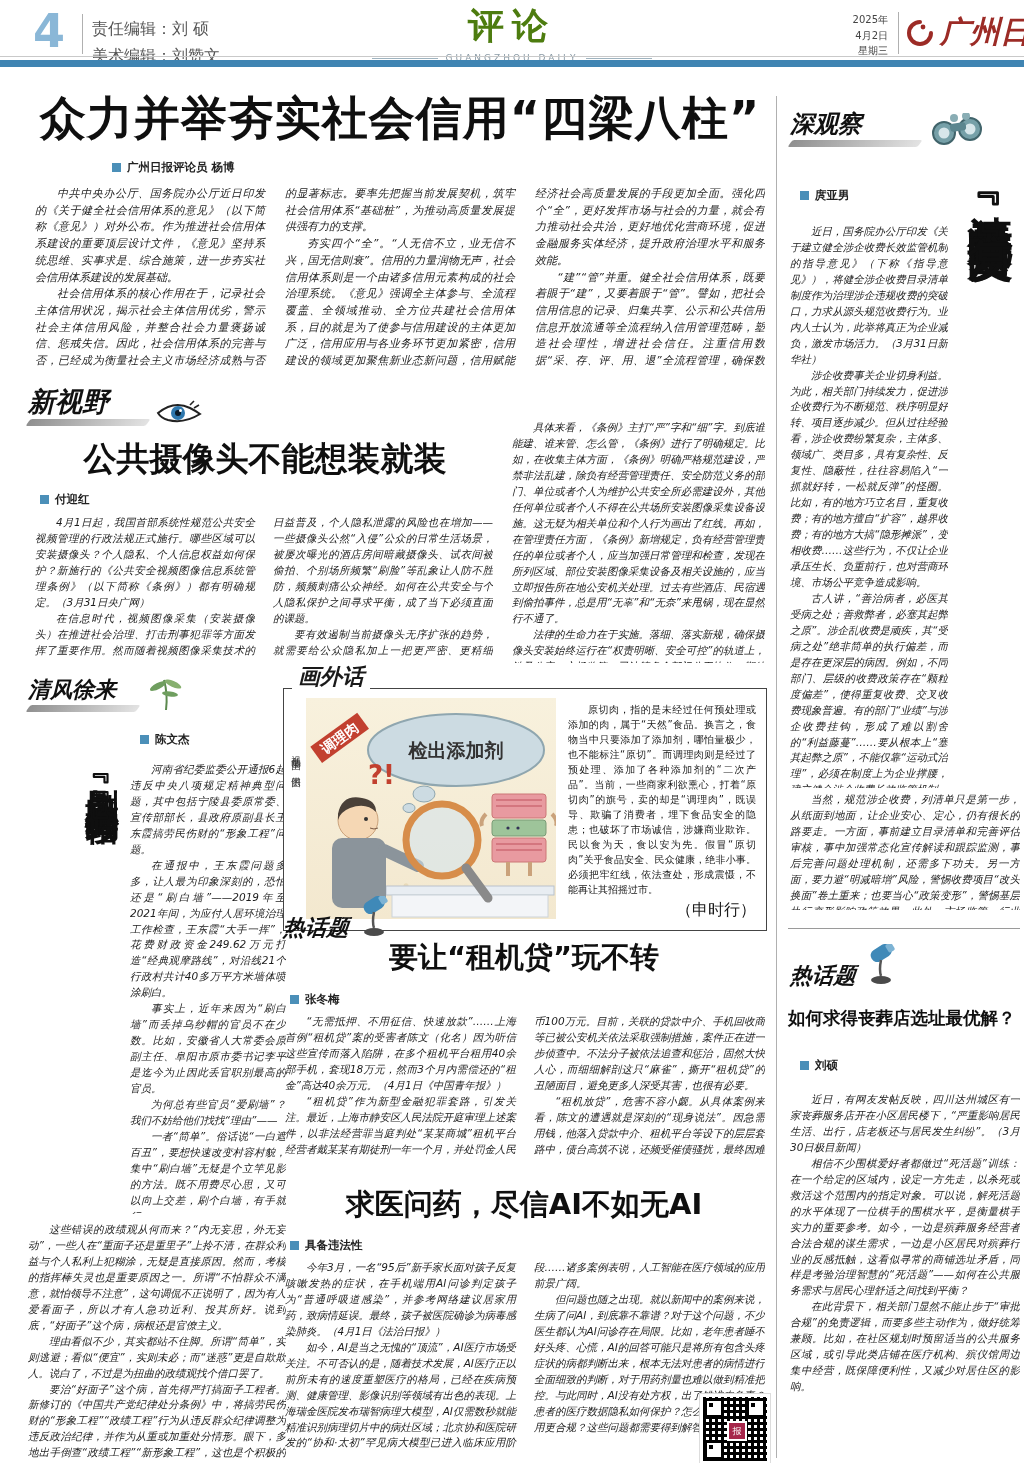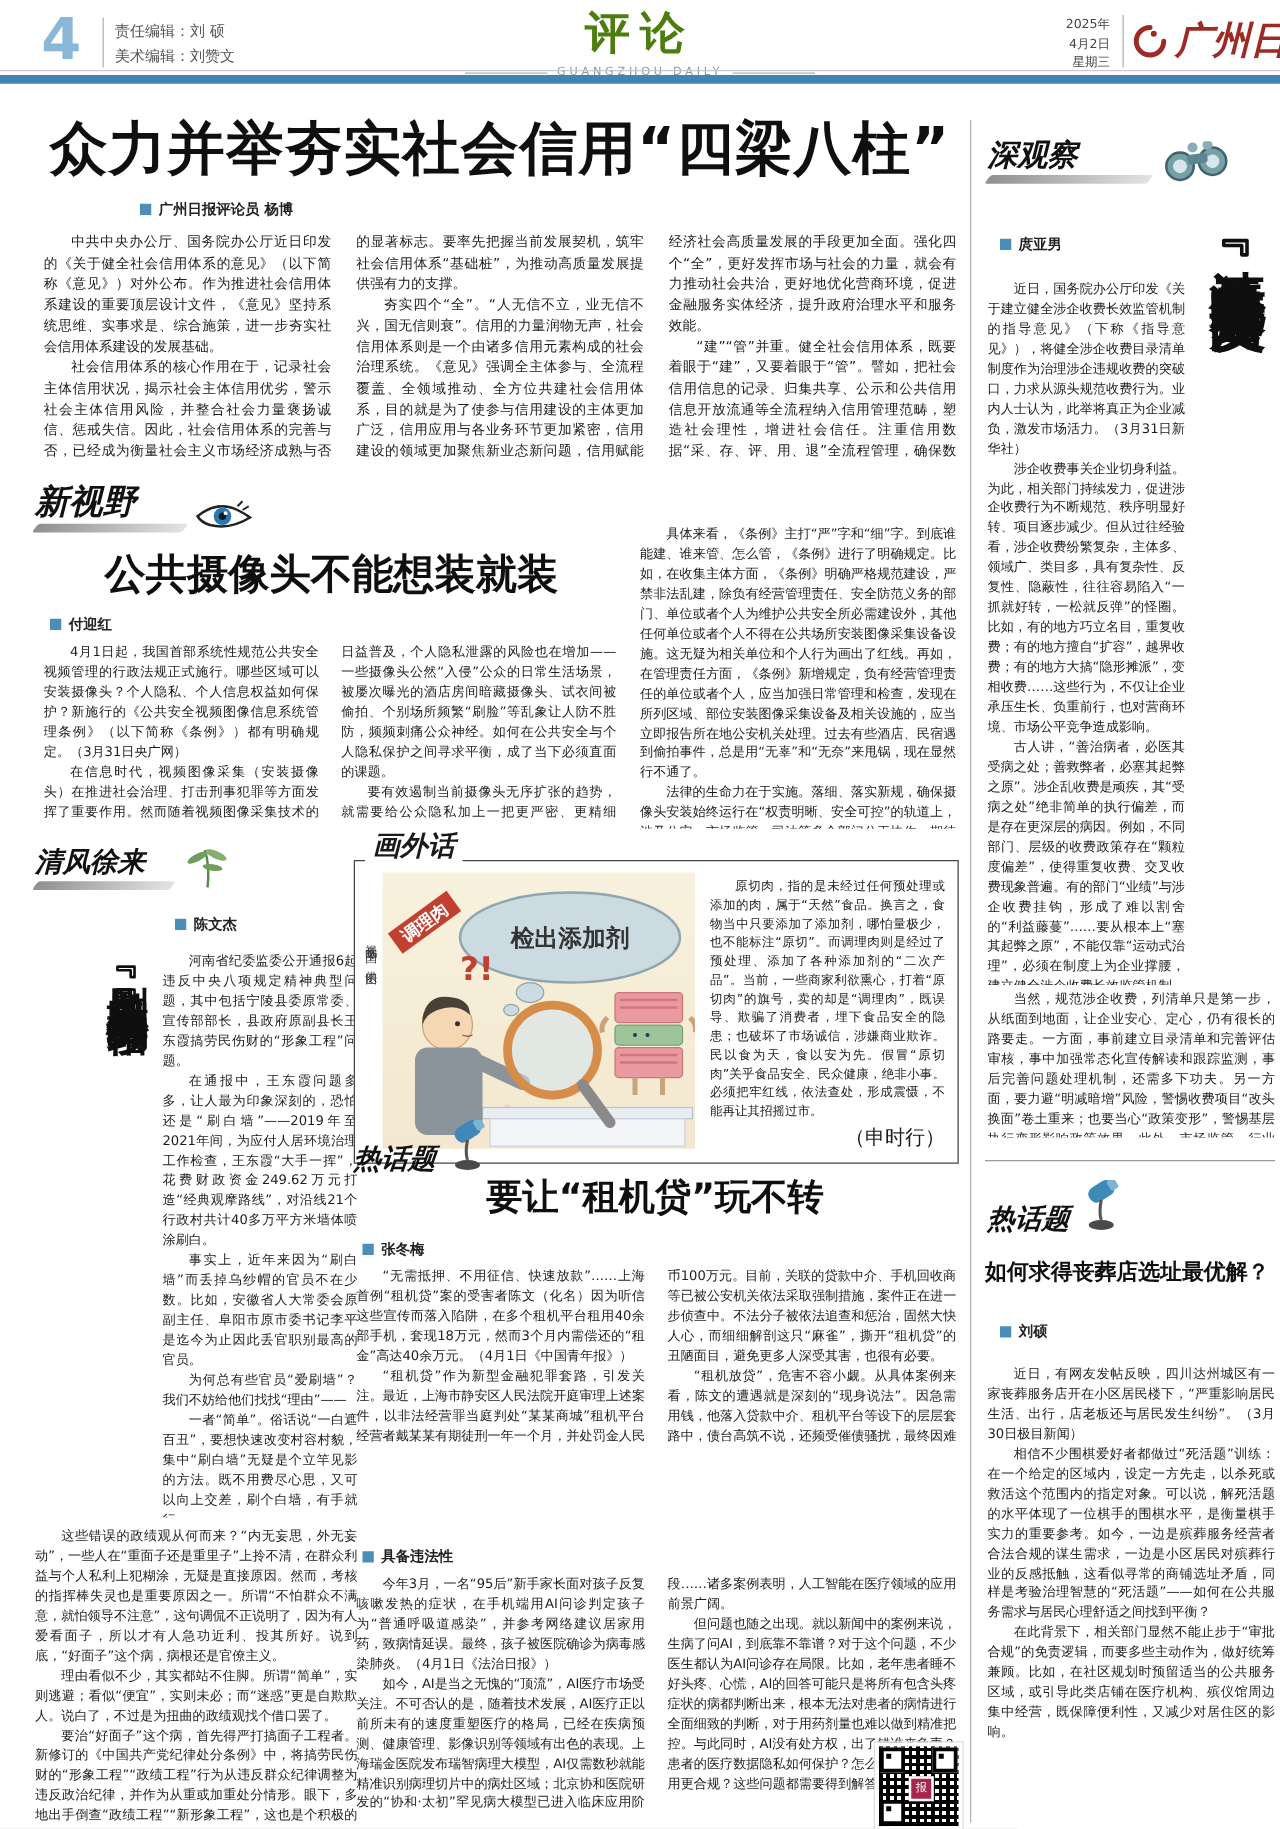--- a/index.html
+++ b/index.html
@@ -2,35 +2,35 @@
 <html><head>
 <meta charset="utf-8">
 <style>
   html,body{margin:0;padding:0;background:#e8e8e8;}
   #page{position:relative;width:1024px;height:1463px;background:#fff;margin:0 auto;overflow:hidden;
         font-family:"DejaVu Sans",sans-serif;color:#1a1a1a;}
   .abs{position:absolute;}
   
   .pagenum{font-size:46px;font-weight:900;color:#8ab7d7;line-height:1;}
   .vline{width:1px;background:#b0b0b0;}
-  .editors{font-size:12px;color:#555;line-height:1.7;}
+  .editors{font-size:16px;color:#555;line-height:1.7;}
   .h-center{width:280px;text-align:center;}
   .h-title{font-size:36px;font-weight:900;color:#4d7c0f;letter-spacing:8px;font-family:"DejaVu Serif",serif;}
   .h-sub{display:flex;align-items:center;gap:8px;margin-top:2px;}
   .h-sub .ln{flex:1;height:1px;background:#9fb3bf;}
   .h-sub .t{font-size:9px;color:#8a9aa5;letter-spacing:3px;white-space:nowrap;}
   .h-date{font-size:10px;color:#444;line-height:1.55;text-align:right;width:62px;}
   .h-logo{font-size:30px;font-weight:900;color:#9c2b26;font-family:"DejaVu Serif",serif;font-style:italic;
           display:flex;align-items:center;gap:6px;white-space:nowrap;}
   .hair{height:1px;background:#c9c9c9;left:0;right:0;}
   .bluebar{height:7px;background:#3f84b2;left:0;right:0;}
   
   .byline{display:flex;align-items:center;gap:6px;font-size:11.5px;font-weight:bold;color:#222;}
   .byline .sq{width:9px;height:9px;background:#4b8fb8;flex:0 0 auto;}
-  .body{font-size:11px;line-height:1.52;text-align:justify;overflow:hidden;color:#1c1c1c;}
+  .body{font-size:11px;line-height:1.52;text-align:justify;overflow:hidden;color:#1c1c1c;font-style:italic;}
   .body p{margin:0;text-indent:2em;}
   .cols3{column-count:3;column-gap:20px;column-fill:auto;}
   .cols2{column-count:2;column-gap:18px;column-fill:auto;}
   .headline{font-weight:900;color:#0f0f0f;text-align:center;line-height:1.15;}
   .vhead{writing-mode:vertical-rl;text-orientation:upright;font-weight:900;color:#0f0f0f;
          display:flex;justify-content:flex-start;overflow:hidden;}
   
   .seclabel{display:flex;align-items:flex-end;gap:8px;}
   .seclabel .txt{font-family:"DejaVu Serif",serif;font-style:italic;font-weight:900;color:#111;
                  transform:skewX(-6deg);line-height:1;}
@@ -230,20 +230,21 @@
   <div class="abs byline" style="left:290px;top:992px;">
     <span class="sq"></span>
     <span>张冬梅</span>
   </div>
   <div class="abs body cols2" style="left:285px;top:1014px;width:480px;height:154px;font-size:10.5px;">
       <p>“无需抵押、不用征信、快速放款”……上海首例“租机贷”案的受害者陈文（化名）因为听信这些宣传而落入陷阱，在多个租机平台租用40余部手机，套现18万元，然而3个月内需偿还的“租金”高达40余万元。（4月1日《中国青年报》）</p>
       <p>“租机贷”作为新型金融犯罪套路，引发关注。最近，上海市静安区人民法院开庭审理上述案件，以非法经营罪当庭判处“某某商城”租机平台经营者戴某某有期徒刑一年一个月，并处罚金人民币100万元。目前，关联的贷款中介、手机回收商等已被公安机关依法采取强制措施，案件正在进一步侦查中。不法分子被依法追查和惩治，固然大快人心，而细细解剖这只“麻雀”，撕开“租机贷”的丑陋面目，避免更多人深受其害，也很有必要。</p>
       <p>“租机放贷”，危害不容小觑。从具体案例来看，陈文的遭遇就是深刻的“现身说法”。因急需用钱，他落入贷款中介、租机平台等设下的层层套路中，债台高筑不说，还频受催债骚扰，最终因难以忍受选择了报警。再从市场角度来看，金融资金是市场“活水”，容不得不法分子动歪脑筋、借机敛财。“租机贷”具备违法性、经营性和营利性等特征，本质上是变相非法放贷行为，严重扰乱金融市场秩序。戴某某被以非法经营罪定罪处罚，纯属咎由自取。</p>
     </div>
 
+  <div class="abs headline" style="left:283px;top:1188px;width:482px;font-size:29px;">求医问药，尽信AI不如无AI</div>
   <div class="abs byline" style="left:290px;top:1238px;">
     <span class="sq"></span>
     <span>具备违法性</span>
   </div>
   <div class="abs body cols2" style="left:285px;top:1260px;width:480px;height:200px;font-size:10.5px;">
       <p>今年3月，一名“95后”新手家长面对孩子反复咳嗽发热的症状，在手机端用AI问诊判定孩子为“普通呼吸道感染”，并参考网络建议居家用药，致病情延误。最终，孩子被医院确诊为病毒感染肺炎。（4月1日《法治日报》）</p>
       <p>如今，AI是当之无愧的“顶流”，AI医疗市场受关注。不可否认的是，随着技术发展，AI医疗正以前所未有的速度重塑医疗的格局，已经在疾病预测、健康管理、影像识别等领域有出色的表现。上海瑞金医院发布瑞智病理大模型，AI仅需数秒就能精准识别病理切片中的病灶区域；北京协和医院研发的“协和·太初”罕见病大模型已进入临床应用阶段……诸多案例表明，人工智能在医疗领域的应用前景广阔。</p>
       <p>但问题也随之出现。就以新闻中的案例来说，生病了问AI，到底靠不靠谱？对于这个问题，不少医生都认为AI问诊存在局限。比如，老年患者睡不好头疼、心慌，AI的回答可能只是将所有包含头疼症状的病都判断出来，根本无法对患者的病情进行全面细致的判断，对于用药剂量也难以做到精准把控。与此同时，AI没有处方权，出了错谁来负责？患者的医疗数据隐私如何保护？怎么让AI医疗的应用更合规？这些问题都需要得到解答。</p>
     </div>
   <div class="abs qr" style="left:700px;top:1394px;width:64px;height:64px;">

